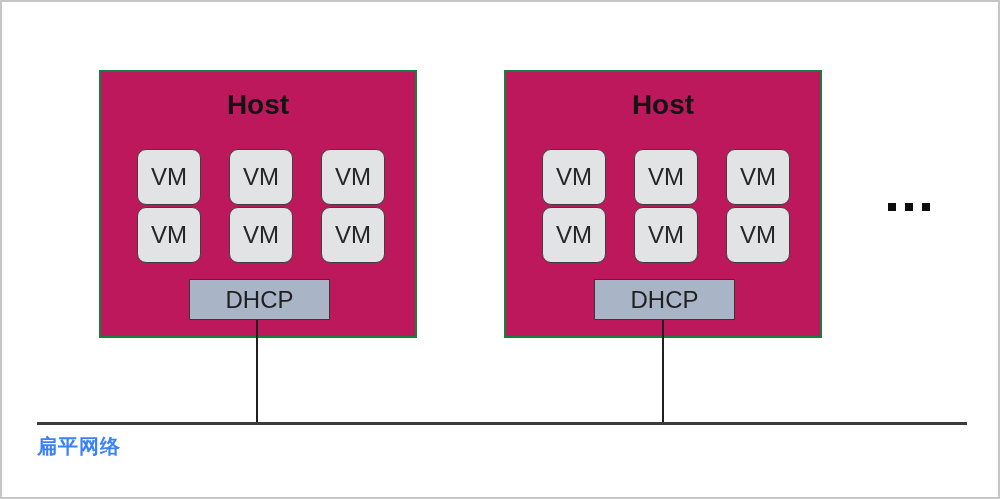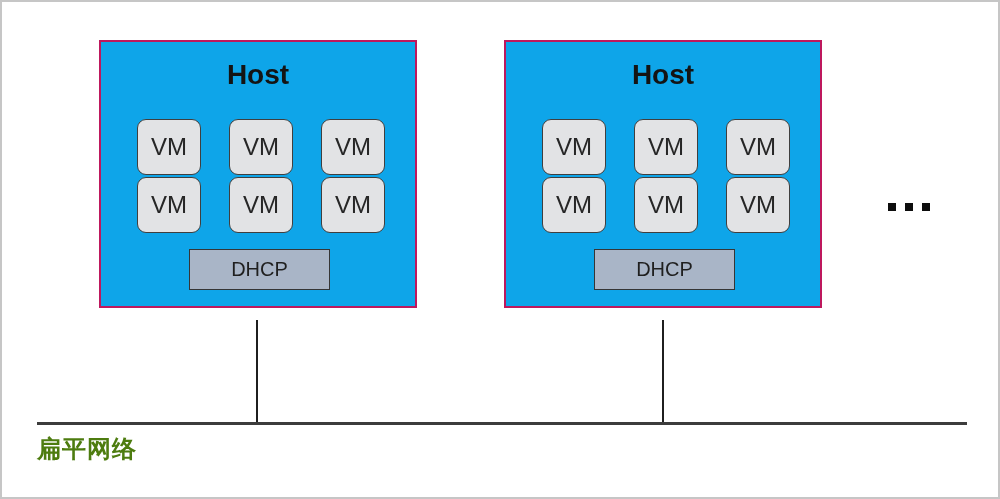--- a/index.html
+++ b/index.html
@@ -9,25 +9,25 @@
     width: 1000px;
     height: 499px;
     background: #ffffff;
     border: 2px solid #c6c6c6;
     font-family: "Liberation Sans", sans-serif;
     color: #1a1a1a;
     overflow: hidden;
   }
   .host {
     position: absolute;
-    top: 38px;
+    top: 68px;
     width: 318px;
     height: 268px;
-    background: #0ea5e9;
-    border: 2px solid #be185d;
+    background: #be185d;
+    border: 2px solid #15803d;
   }
   .host-1 { left: 97px; }
   .host-2 { left: 502px; }
   .host-title {
     position: absolute;
     top: 16px;
     left: 0;
     width: 100%;
     text-align: center;
     font-weight: bold;
@@ -57,21 +57,21 @@
     position: absolute;
     left: 88px;
     top: 207px;
     width: 141px;
     height: 41px;
     background: #a9b5c7;
     border: 1.5px solid #363636;
     display: flex;
     align-items: center;
     justify-content: center;
-    font-size: 20px;
+    font-size: 24px;
     color: #1f1f1f;
   }
   .connector {
     position: absolute;
     top: 318px;
     width: 2px;
     height: 103px;
     background: #1f1f1f;
   }
   .connector-1 { left: 254px; }
@@ -81,24 +81,24 @@
     left: 35px;
     top: 420px;
     width: 930px;
     height: 3px;
     background: #3c3c3c;
   }
   .network-label {
     position: absolute;
     left: 35px;
     top: 431px;
-    font-size: 24px;
+    font-size: 20px;
     font-weight: bold;
     letter-spacing: 1px;
-    color: #4d7c0f;
+    color: #3b82f6;
   }
   .ellipsis {
     position: absolute;
     left: 886px;
     top: 201px;
     display: flex;
     gap: 9px;
   }
   .dot {
     width: 8px;

